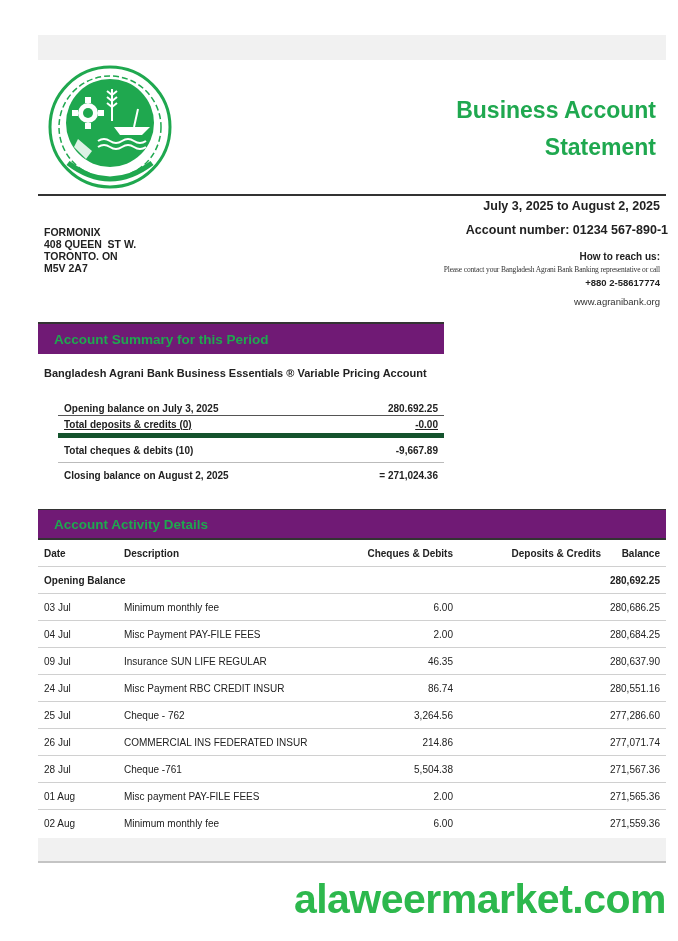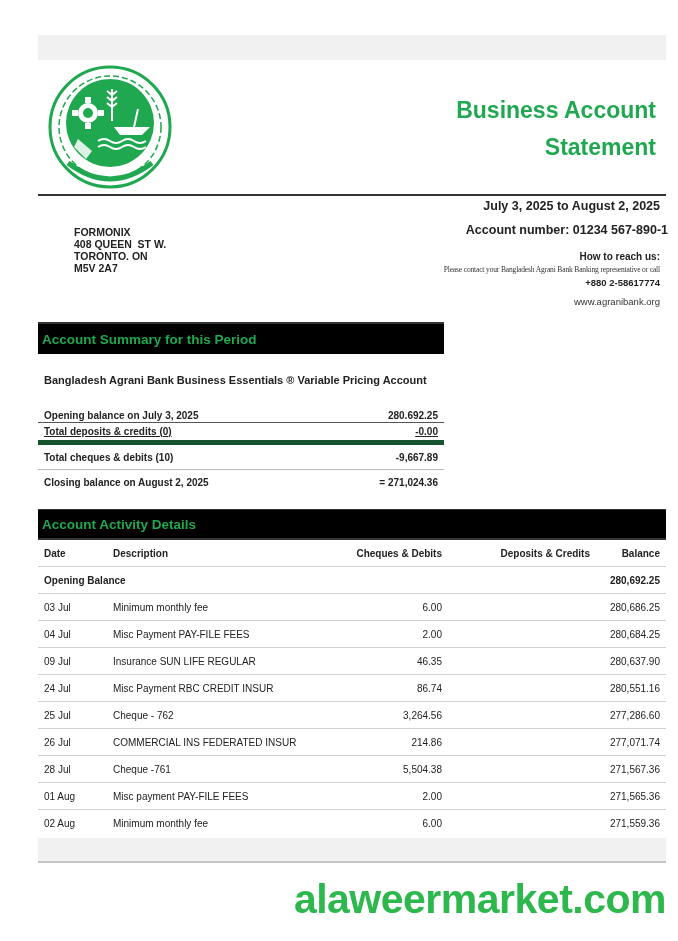--- a/index.html
+++ b/index.html
@@ -14,38 +14,38 @@
 
   .header-rule { position: absolute; left: 38px; top: 194px; width: 628px; height: 2px; background: #333; }
 
   .period { position: absolute; right: 18px; top: 199px; font-weight: bold; font-size: 12.5px; color: #222; text-align: right; }
   .acct-num { position: absolute; right: 10px; top: 223px; font-weight: bold; font-size: 12.5px; color: #222; text-align: right; }
   .reach-title { position: absolute; right: 18px; top: 251px; font-weight: bold; font-size: 10px; color: #222; text-align: left; }
   .reach-text { position: absolute; right: 18px; top: 265px; font-size: 7.5px; color: #333; text-align: right; letter-spacing: -0.15px; font-family: Liberation Serif, serif; }
   .reach-phone { position: absolute; right: 18px; top: 277px; font-weight: bold; font-size: 9.5px; color: #222; text-align: right; }
   .reach-web { position: absolute; right: 18px; top: 296px; font-size: 9.5px; color: #333; text-align: right; }
 
-  .address { position: absolute; left: 44px; top: 226px; font-weight: bold; font-size: 10.5px; line-height: 12px; color: #222; margin-left: 30px; }
+  .address { position: absolute; left: 44px; top: 226px; font-weight: bold; font-size: 10.5px; line-height: 12px; color: #222; }
 
   .summary { position: absolute; left: 38px; top: 322px; width: 406px; }
-  .section-head { background: #000000; border-top: 2px solid #333; height: 32px; padding-left: 4px; display: flex; align-items: center; color: #1fa84f; font-weight: bold; font-size: 13.5px; }
-  .product-name { font-weight: bold; font-size: 11px; color: #222; padding-left: 6px; margin-top: 20px; height: 14px; }
-  .sum-rows { margin-top: 21px; }
+  .section-head { background: #701a75; border-top: 2px solid #333; height: 32px; padding-left: 16px; display: flex; align-items: center; color: #1fa84f; font-weight: bold; font-size: 13.5px; }
+  .product-name { font-weight: bold; font-size: 11px; color: #222; padding-left: 6px; margin-top: 13px; height: 14px; }
+  .sum-rows { margin-top: 21px; margin-left: 20px; }
   .sum-row { display: flex; justify-content: space-between; padding: 0 6px; font-size: 10px; font-weight: bold; color: #222; align-items: center; }
   .sum-row.r0 { height: 14px; border-bottom: 1px solid #555; }
   .sum-row.r1 { height: 22px; border-bottom: 5px solid #14532d; text-decoration: underline; }
   .sum-row.r2 { height: 25px; border-bottom: 1px solid #bbb; }
   .sum-row.r3 { height: 25px; }
 
   .activity { position: absolute; left: 38px; top: 509px; width: 628px; }
   .activity .section-head { height: 31px; border-top: 1.5px solid #333; border-bottom: 2px solid #333; font-size: 13.5px; }
   .tbl-row { display: flex; align-items: center; height: 27px; border-bottom: 1.5px solid #d0d0d0; font-size: 10px; color: #222; padding: 0 6px; }
   .tbl-row.head { font-weight: bold; height: 27px; }
   .tbl-row.opening { font-weight: bold; height: 27px; }
-  .c-date { width: 69px; }
+  .c-date { width: 80px; }
   .c-desc { width: 200px; }
   .c-debit { width: 129px; text-align: right; }
   .c-credit { width: 148px; text-align: right; }
   .c-bal { flex: 1; text-align: right; }
   .c-span { flex: 1; }
 
   .bottom-bar { position: absolute; left: 38px; top: 838px; width: 628px; height: 25px; background: #f1f1f1; border-bottom: 2px solid #c4c4c4; }
 
   .watermark { position: absolute; right: 12px; top: 876px; font-weight: bold; font-size: 41px; color: #2db84d; letter-spacing: -0.5px; }
 </style>

